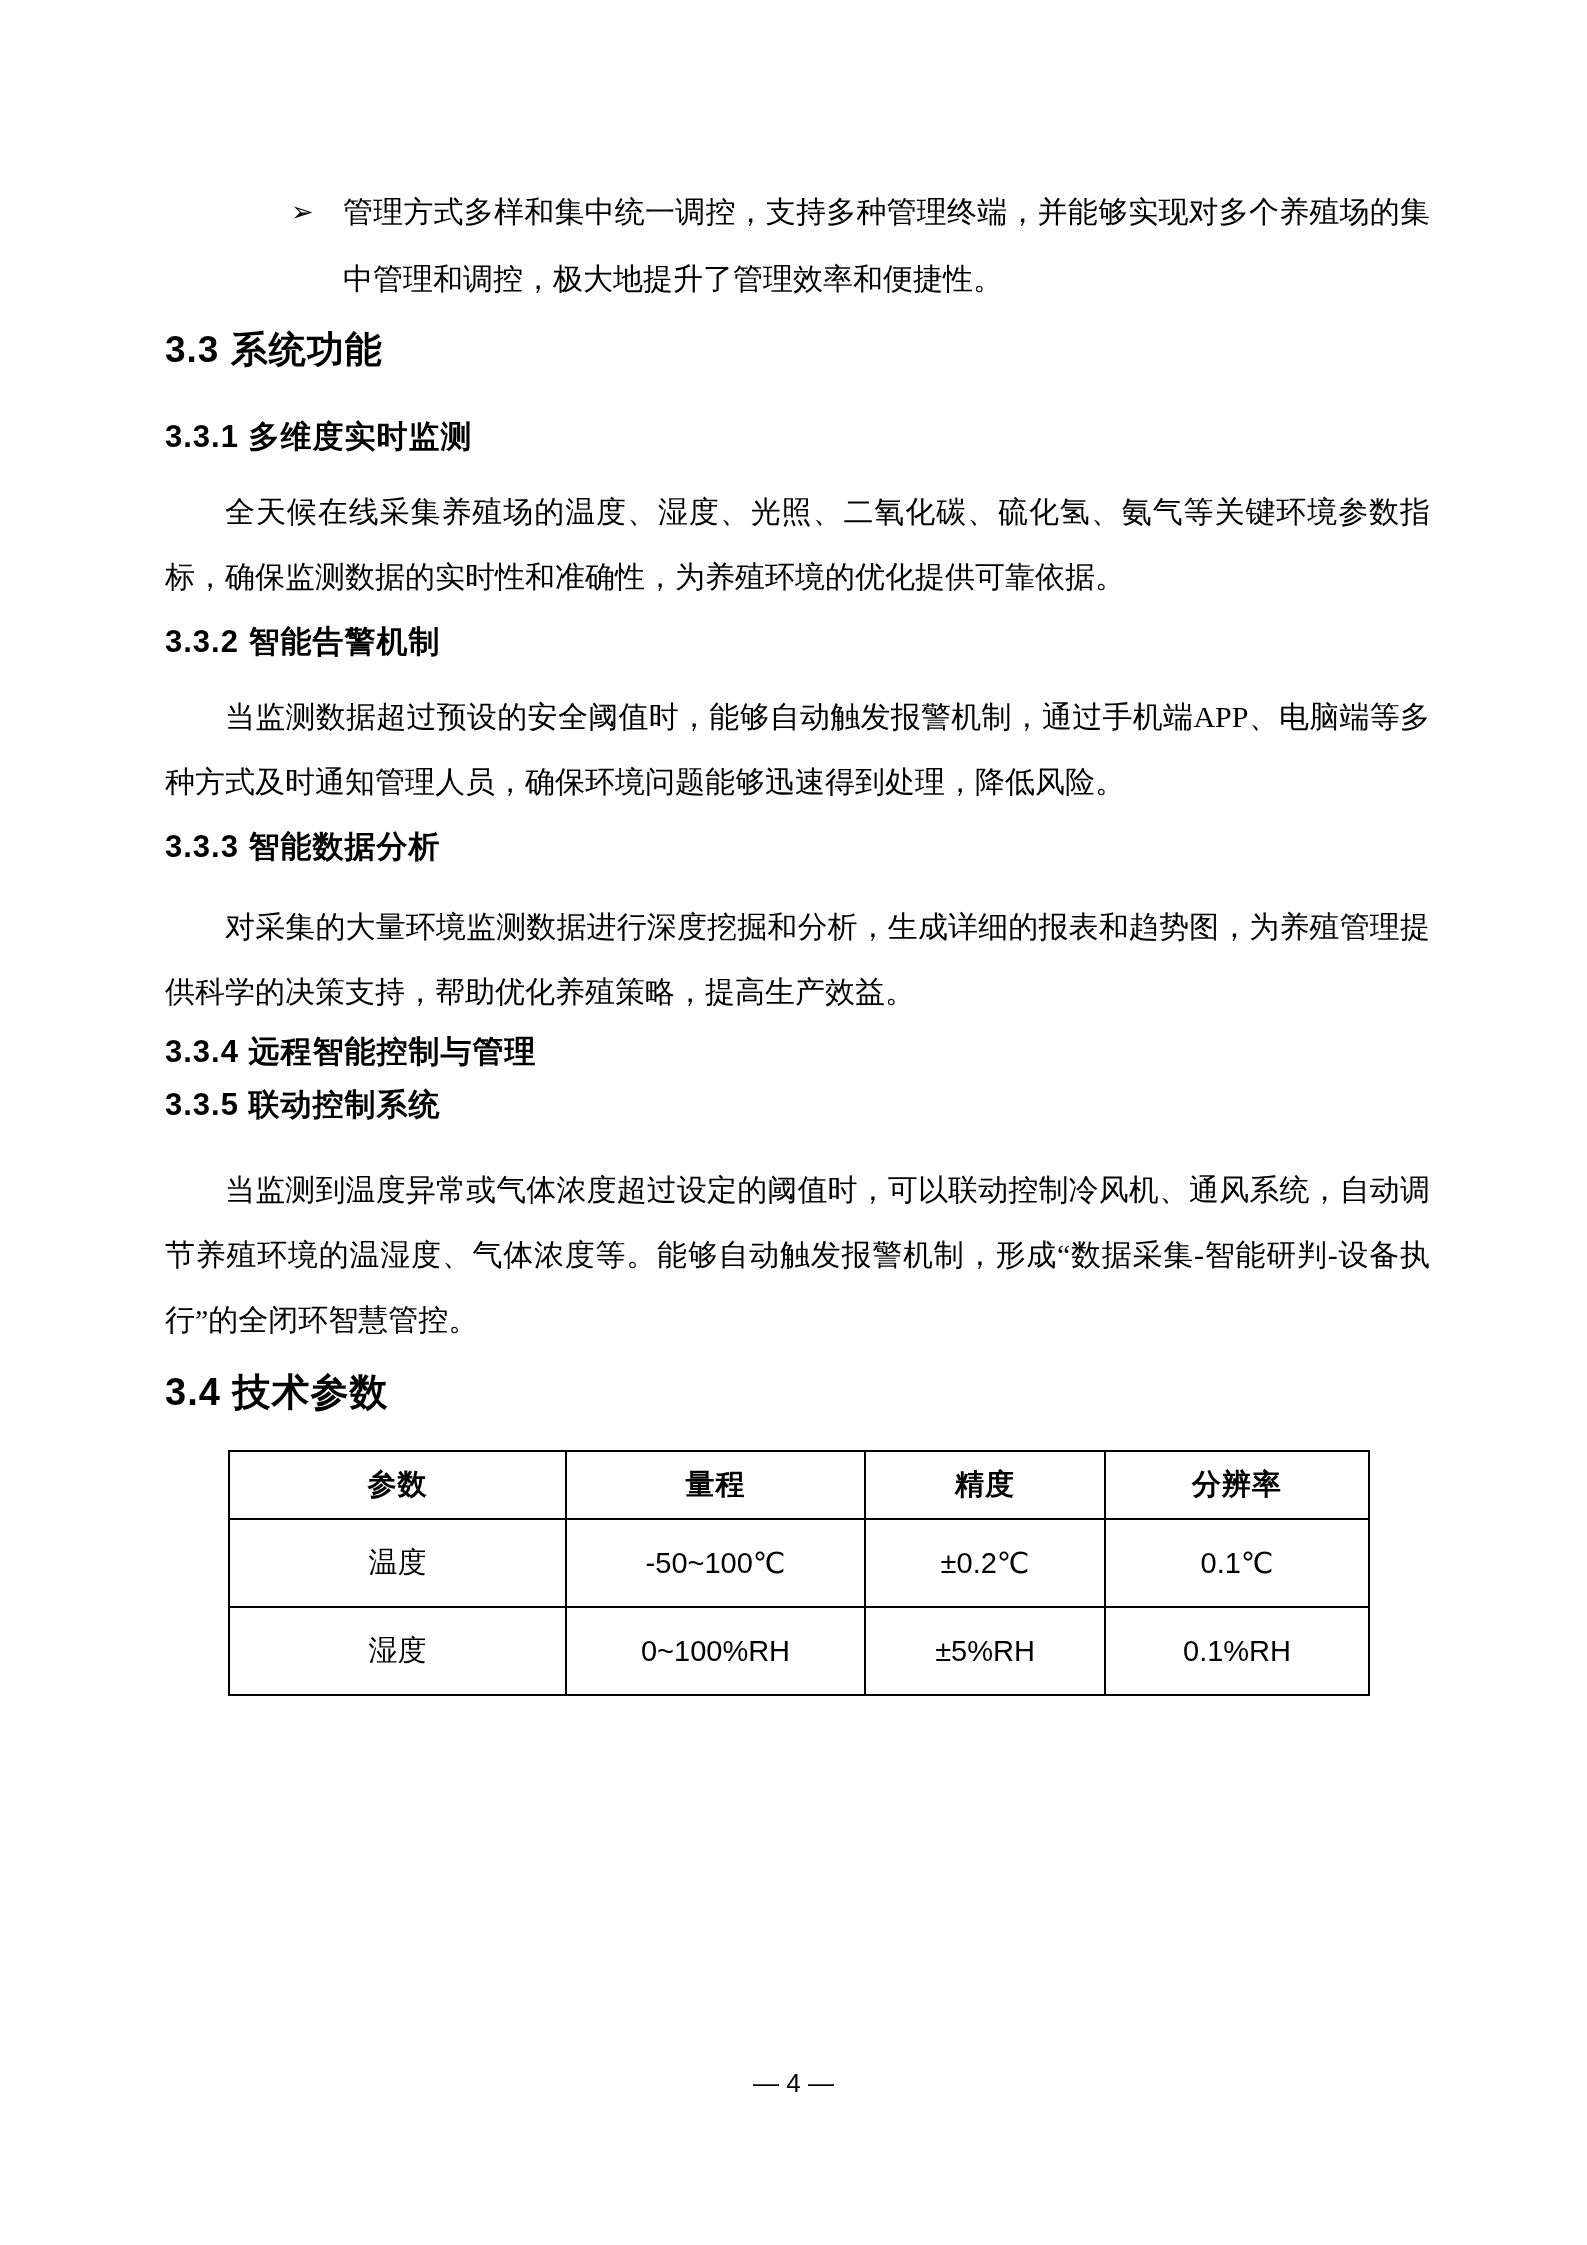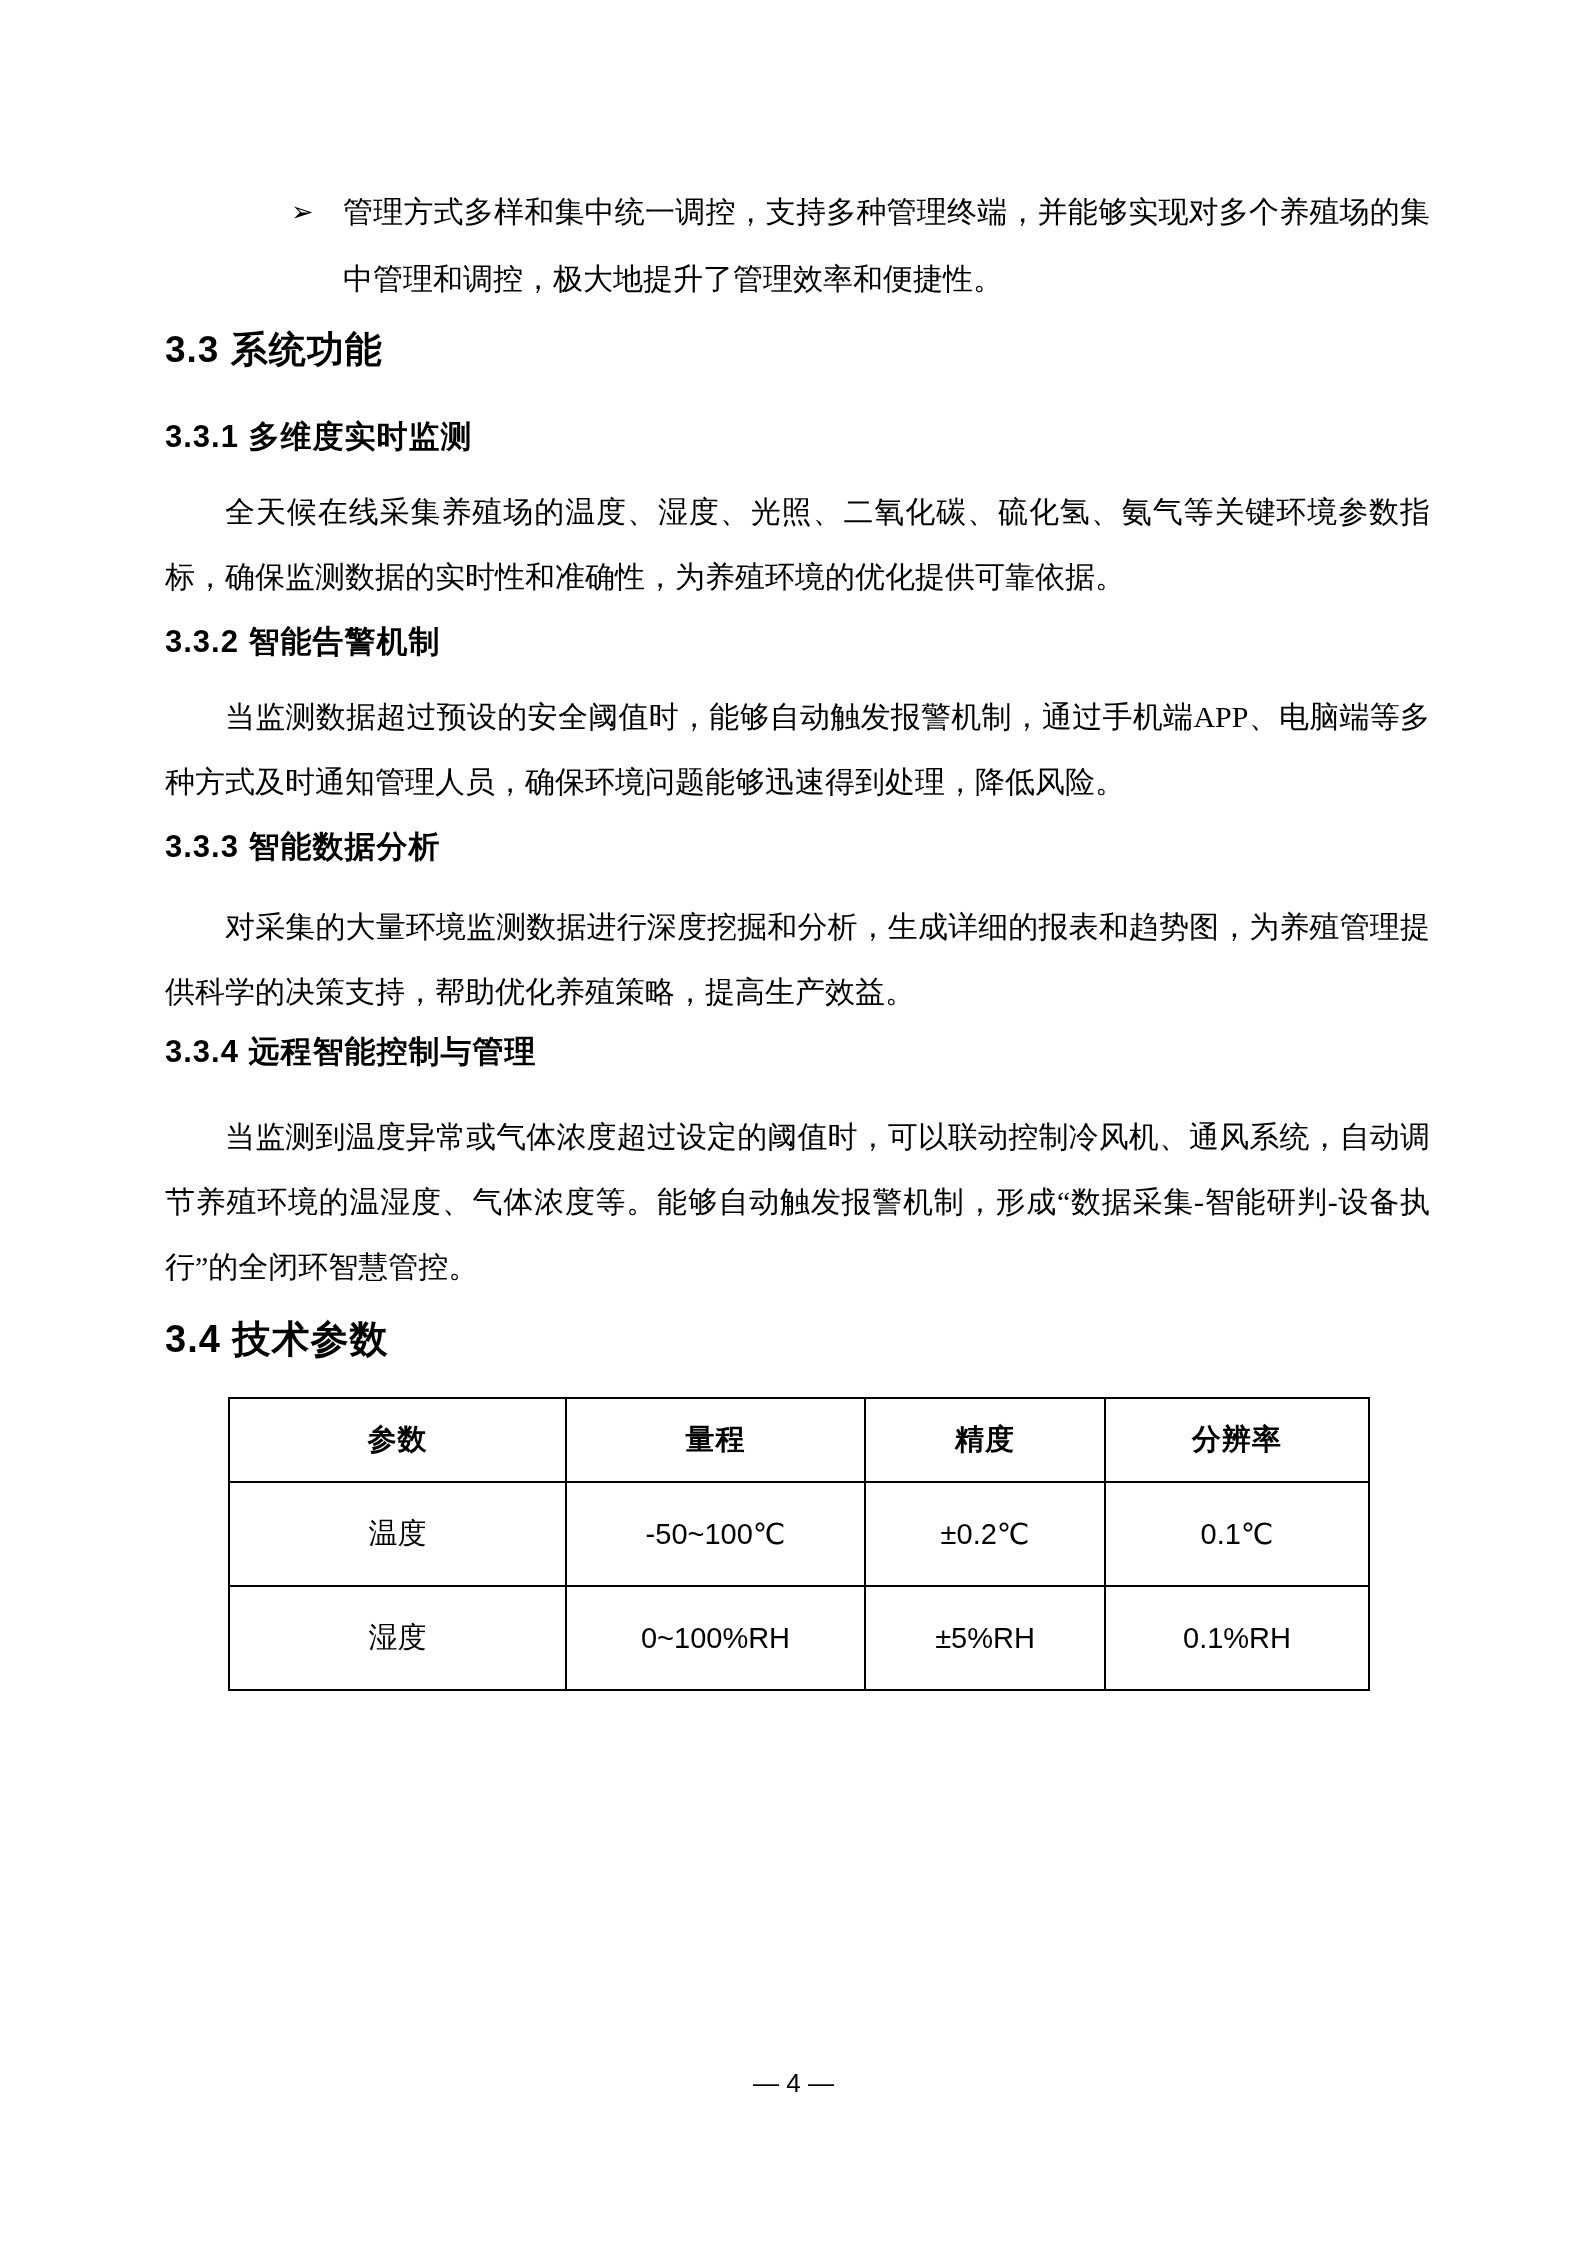--- a/index.html
+++ b/index.html
@@ -69,21 +69,21 @@
     border-collapse:collapse;
     table-layout:fixed;
     width:1140px;
     margin:34px 0 0 63px;
     font-family:"Liberation Sans","DejaVu Sans",sans-serif;
   }
   table.spec-table th, table.spec-table td{
     border:2px solid #000000;
     text-align:center;
     vertical-align:middle;
-    padding:16px;
+    padding:8px;
     font-size:29px;
   }
   table.spec-table th{
     height:50px;
     font-weight:bold;
     letter-spacing:1px;
   }
   table.spec-table td{
     height:70px;
     font-weight:normal;
@@ -120,20 +120,21 @@
     <p class="doc-p">全天候在线采集养殖场的温度、湿度、光照、二氧化碳、硫化氢、氨气等关键环境参数指标，确保监测数据的实时性和准确性，为养殖环境的优化提供可靠依据。</p>
 
     <h3 class="doc-h3">3.3.2 智能告警机制</h3>
     <p class="doc-p">当监测数据超过预设的安全阈值时，能够自动触发报警机制，通过手机端APP、电脑端等多种方式及时通知管理人员，确保环境问题能够迅速得到处理，降低风险。</p>
 
     <h3 class="doc-h3">3.3.3 智能数据分析</h3>
     <p class="doc-p mt-a">对采集的大量环境监测数据进行深度挖掘和分析，生成详细的报表和趋势图，为养殖管理提供科学的决策支持，帮助优化养殖策略，提高生产效益。</p>
 
     <h3 class="doc-h3 mt-md">3.3.4 远程智能控制与管理</h3>
 
+    <h3 class="doc-h3">3.3.5 联动控制系统</h3>
     <p class="doc-p mt-c">当监测到温度异常或气体浓度超过设定的阈值时，可以联动控制冷风机、通风系统，自动调节养殖环境的温湿度、气体浓度等。能够自动触发报警机制，形成“数据采集-智能研判-设备执行”的全闭环智慧管控。</p>
 
     <h2 class="doc-h2 h34">3.4 技术参数</h2>
 
     <table class="spec-table">
       <colgroup>
         <col class="col-param">
         <col class="col-range">
         <col class="col-acc">
         <col class="col-res">

